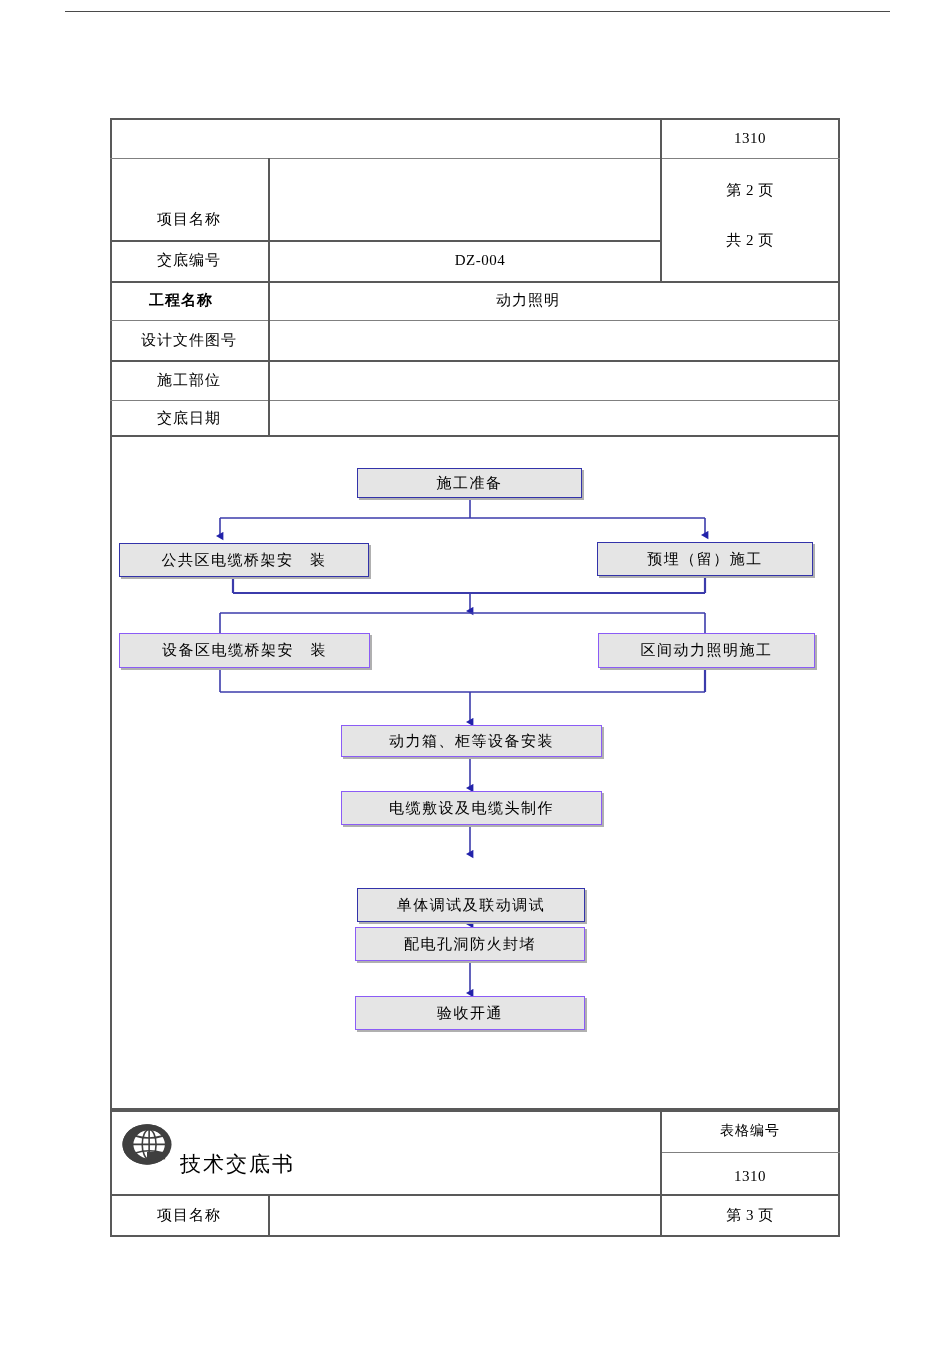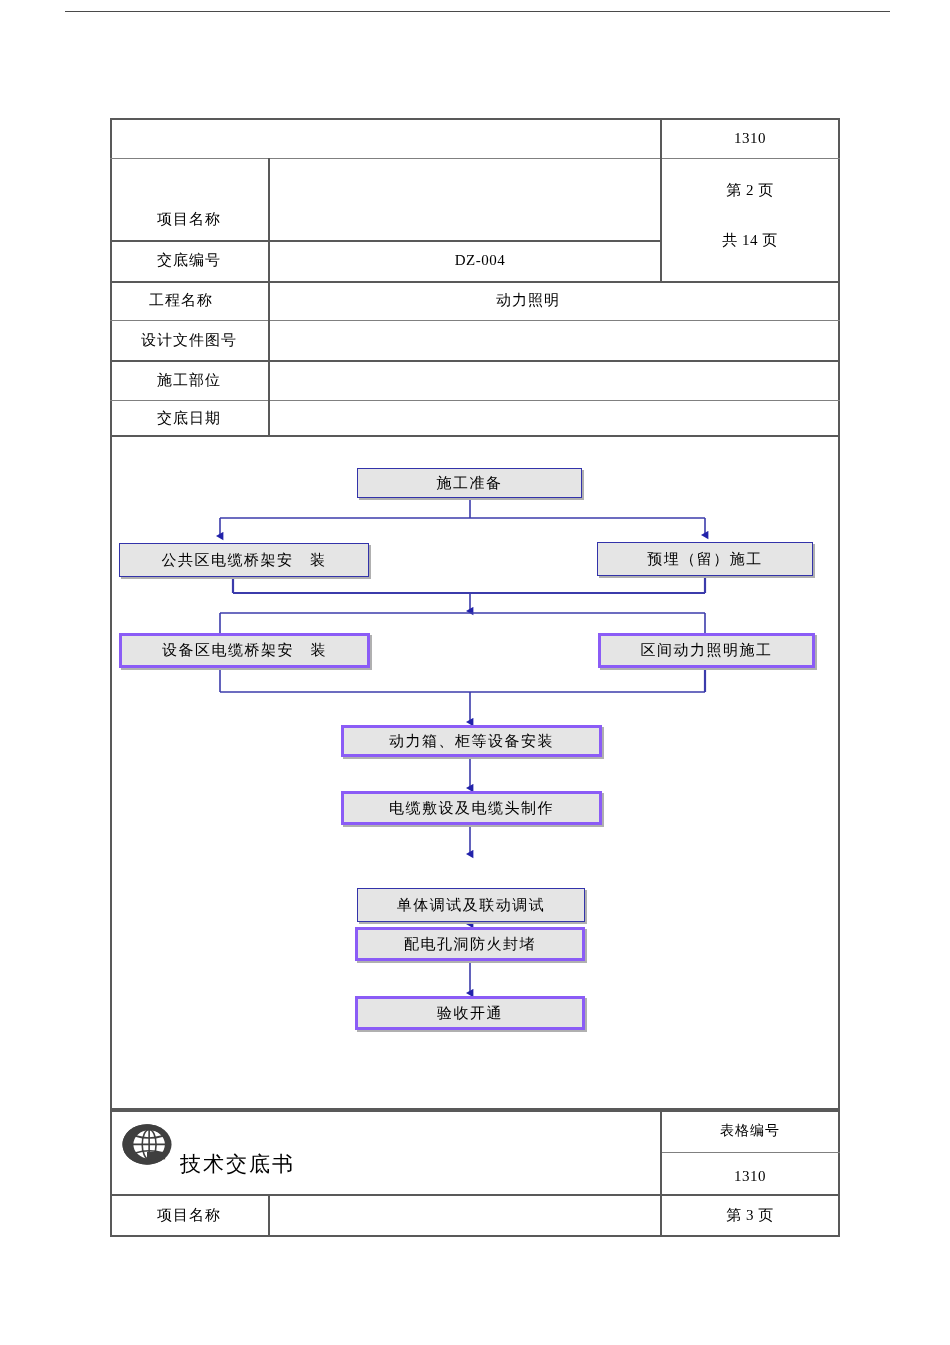--- a/index.html
+++ b/index.html
@@ -70,21 +70,21 @@
     box-sizing: border-box;
     background: #e5e5e5;
     display: flex;
     align-items: center;
     justify-content: center;
     font-size: 15px;
     letter-spacing: 1.5px;
     white-space: pre;
     color: #000000;
   }
-  .fbox.thin  { border: 3px solid #8b5cf6; }
+  .fbox.thin  { border: 1px solid #8b5cf6; }
   .fbox.bold  { border: 1.6px solid #3333aa; }
   .fbox.sh    { box-shadow: 2px 2px 0 #b0b0b0; }
 
   
   .logo {
     position: absolute;
     width: 54px;
     height: 48px;
   }
   .footer-title {
@@ -110,26 +110,26 @@
 
 <div class="vline thick" style="left:268px; top:158px; height:279px;"></div>
 <div class="vline thick" style="left:660px; top:118px; height:163px;"></div>
 
 <div class="cell serif-num" style="left:660px; top:118px; width:180px; height:40px; font-size:15px;">1310</div>
 
 <div class="cell" style="left:110px; top:158px; width:158px; height:123px;">项目名称</div>
 <div class="cell" style="left:268px; top:158px; width:392px; height:82px;"></div>
 
 <div class="cell serif-num" style="left:660px; top:170px; width:180px; height:40px;">第  2    页</div>
-<div class="cell serif-num" style="left:660px; top:220px; width:180px; height:40px;">共  14    页</div>
+<div class="cell serif-num" style="left:660px; top:220px; width:180px; height:40px;">共  2    页</div>
 
 <div class="cell" style="left:110px; top:240px; width:158px; height:41px;">交底编号</div>
 <div class="cell serif-num" style="left:268px; top:240px; width:392px; height:41px;margin-left:16px;">DZ-004</div>
 
-<div class="cell" style="left:110px; top:281px; width:142px; height:39px;">工程名称</div>
+<div class="cell" style="left:110px; top:281px; width:142px; height:39px;font-weight:bold;">工程名称</div>
 <div class="cell" style="left:268px; top:281px; width:520px; height:39px;text-align:center;">动力照明</div>
 
 <div class="cell" style="left:110px; top:320px; width:158px; height:40px;">设计文件图号</div>
 <div class="cell" style="left:268px; top:320px; width:572px; height:40px;"></div>
 
 <div class="cell" style="left:110px; top:360px; width:158px; height:40px;">施工部位</div>
 <div class="cell" style="left:268px; top:360px; width:572px; height:40px;"></div>
 
 <div class="cell" style="left:110px; top:400px; width:158px; height:37px;">交底日期</div>
 <div class="cell" style="left:268px; top:400px; width:572px; height:37px;"></div>

